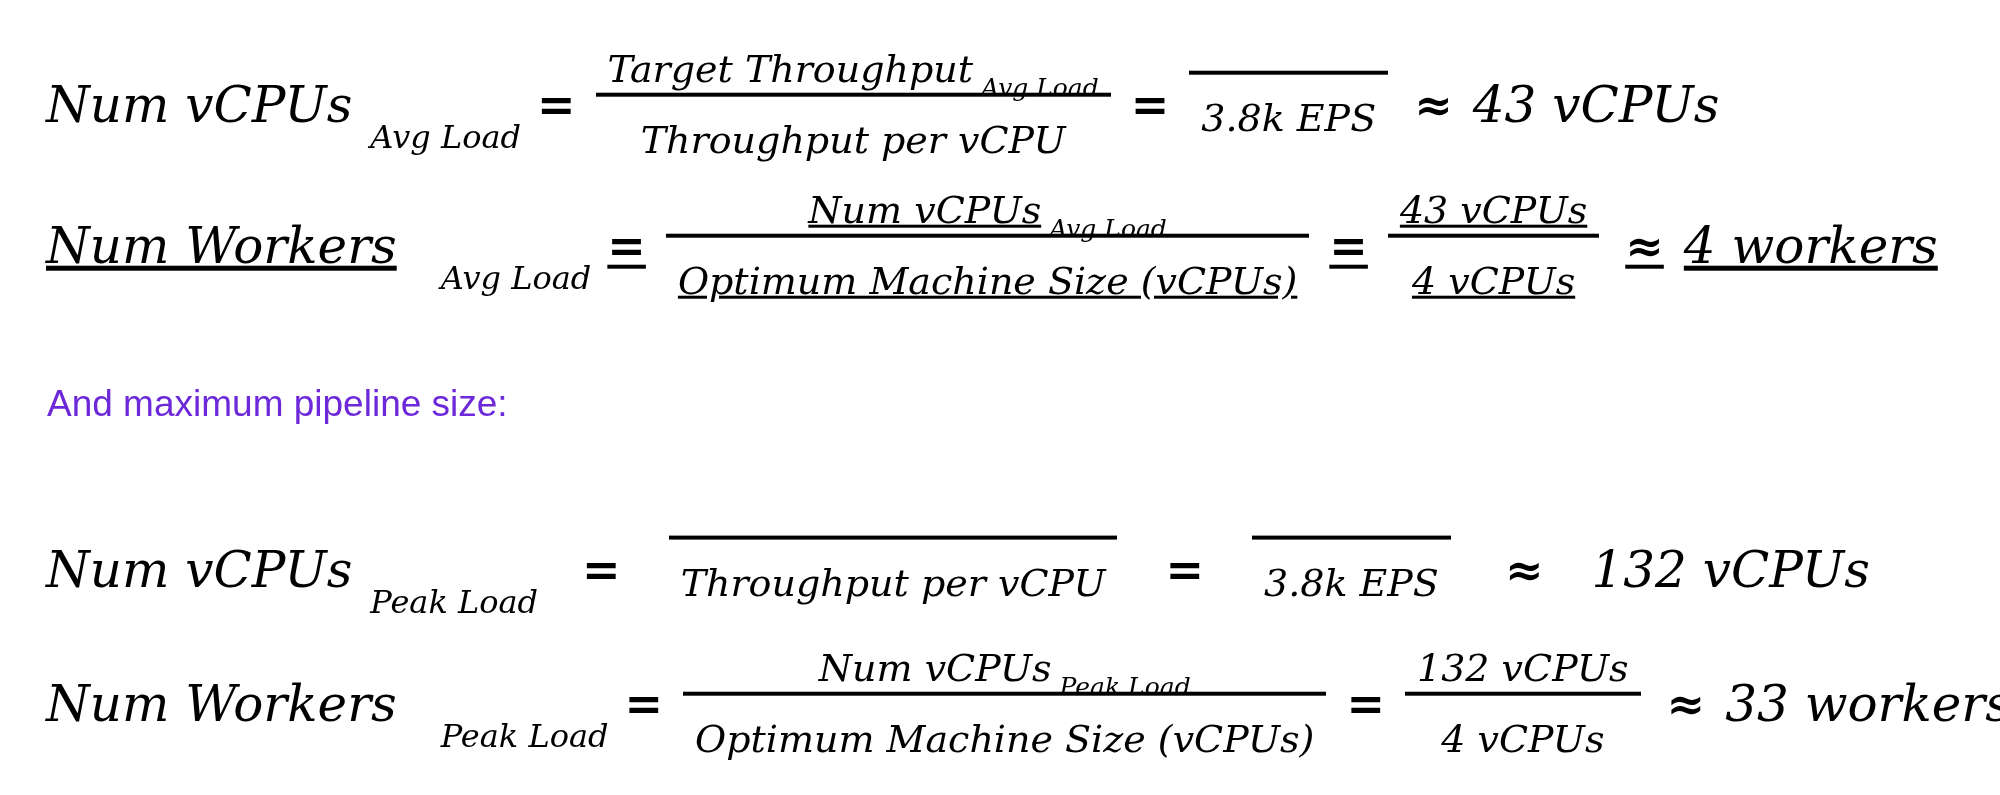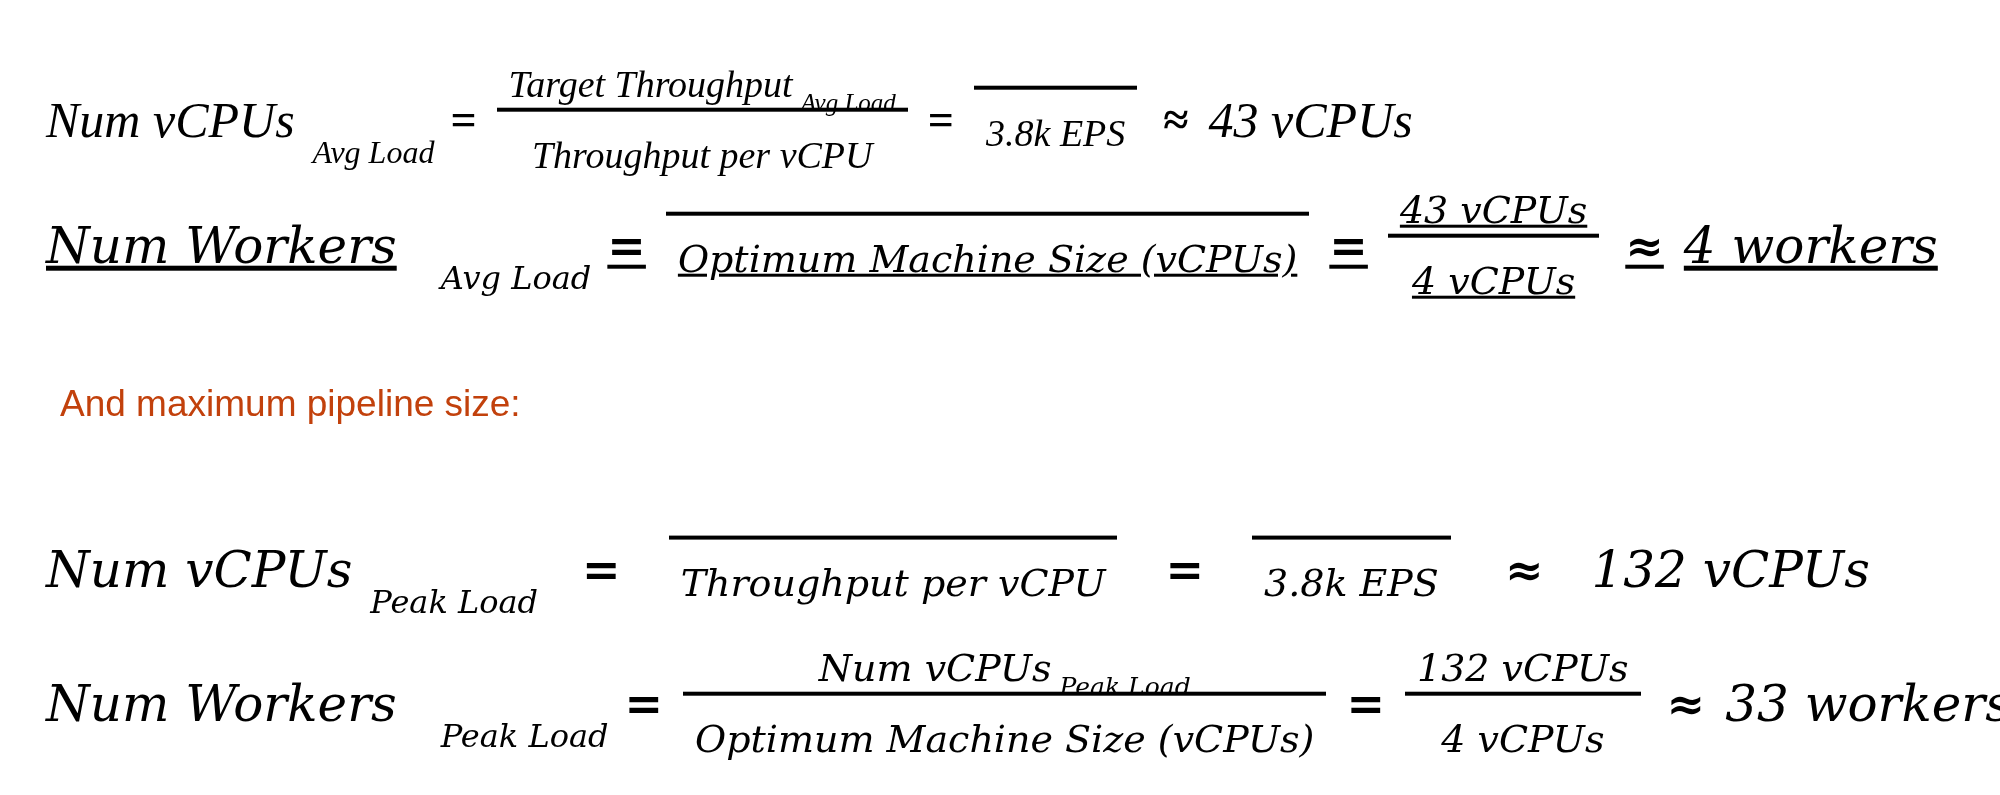--- a/index.html
+++ b/index.html
@@ -8,21 +8,21 @@
     background: #ffffff; color: #000000;
     position: relative; overflow: hidden;
     font-family: "DejaVu Serif", serif;
   }
   .equation {
     position: absolute; left: 46px;
     display: flex; align-items: center;
     font-style: italic; font-size: 50px; line-height: 1.1;
     white-space: nowrap; transform: translateY(-50%);
   }
-  #eq-avg-vcpus  { top: 120px; font-family: Liberation Serif, serif; }
+  #eq-avg-vcpus  { top: 105px; }
   #eq-avg-workers{ top: 246px; text-decoration: underline; }
   #eq-peak-vcpus { top: 570px; gap: 28px; }
   #eq-peak-workers{ top: 704px; }
   .lhs { display: inline-block; }
   .lhs-sub {
     display: inline-block; font-size: 32px;
     transform: translateY(26px); margin-left: 18px;
   }
   .wide-gap .lhs-sub { margin-left: 44px; }
   .eq-sign, .approx-sign {
@@ -37,24 +37,24 @@
   .frac .num, .frac .den { padding: 0 12px; white-space: nowrap; }
   .frac .num { padding-bottom: 2px; }
   .frac .den { padding-top: 23px; }
   .frac .bar { align-self: stretch; height: 4px; background: #000000; }
   .num-sub {
     display: inline-block; font-size: 25px;
     transform: translateY(14px); margin-left: 8px;
   }
   .result { margin-left: 2px; }
   .intro {
-    position: absolute; left: 60px; top: 404px;
+    position: absolute; left: 47px; top: 404px;
     transform: translateY(-50%);
     font-family: "Liberation Sans", sans-serif;
-    font-size: 37px; color: #c2410c; white-space: nowrap;
+    font-size: 37px; color: #6d28d9; white-space: nowrap;
   }
 </style>
 </head>
 <body>
 
 <div class="equation" id="eq-avg-vcpus">
   <span class="lhs">
     <span>Num vCPUs</span><span class="lhs-sub">Avg Load</span>
   </span>
   <span class="eq-sign">=</span>
@@ -71,20 +71,21 @@
   <span class="approx-sign">≈</span>
   <span class="result">43 vCPUs</span>
 </div>
 
 <div class="equation wide-gap" id="eq-avg-workers">
   <span class="lhs">
     <span>Num Workers</span><span class="lhs-sub">Avg Load</span>
   </span>
   <span class="eq-sign">=</span>
   <span class="frac">
+    <span class="num"><span>Num vCPUs</span><span class="num-sub">Avg Load</span></span>
     <span class="bar"></span>
     <span class="den">Optimum Machine Size (vCPUs)</span>
   </span>
   <span class="eq-sign">=</span>
   <span class="frac">
     <span class="num">43 vCPUs</span>
     <span class="bar"></span>
     <span class="den">4 vCPUs</span>
   </span>
   <span class="approx-sign">≈</span>

